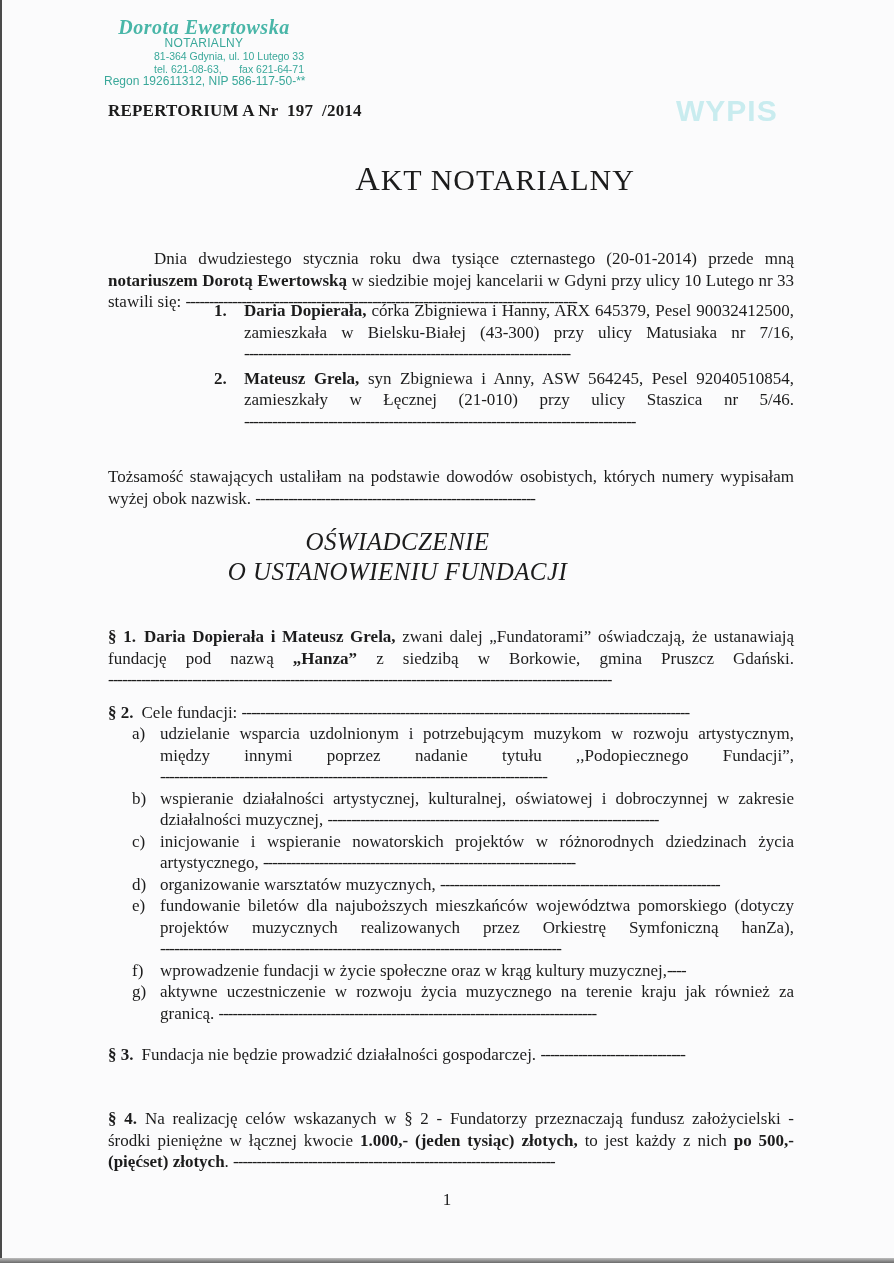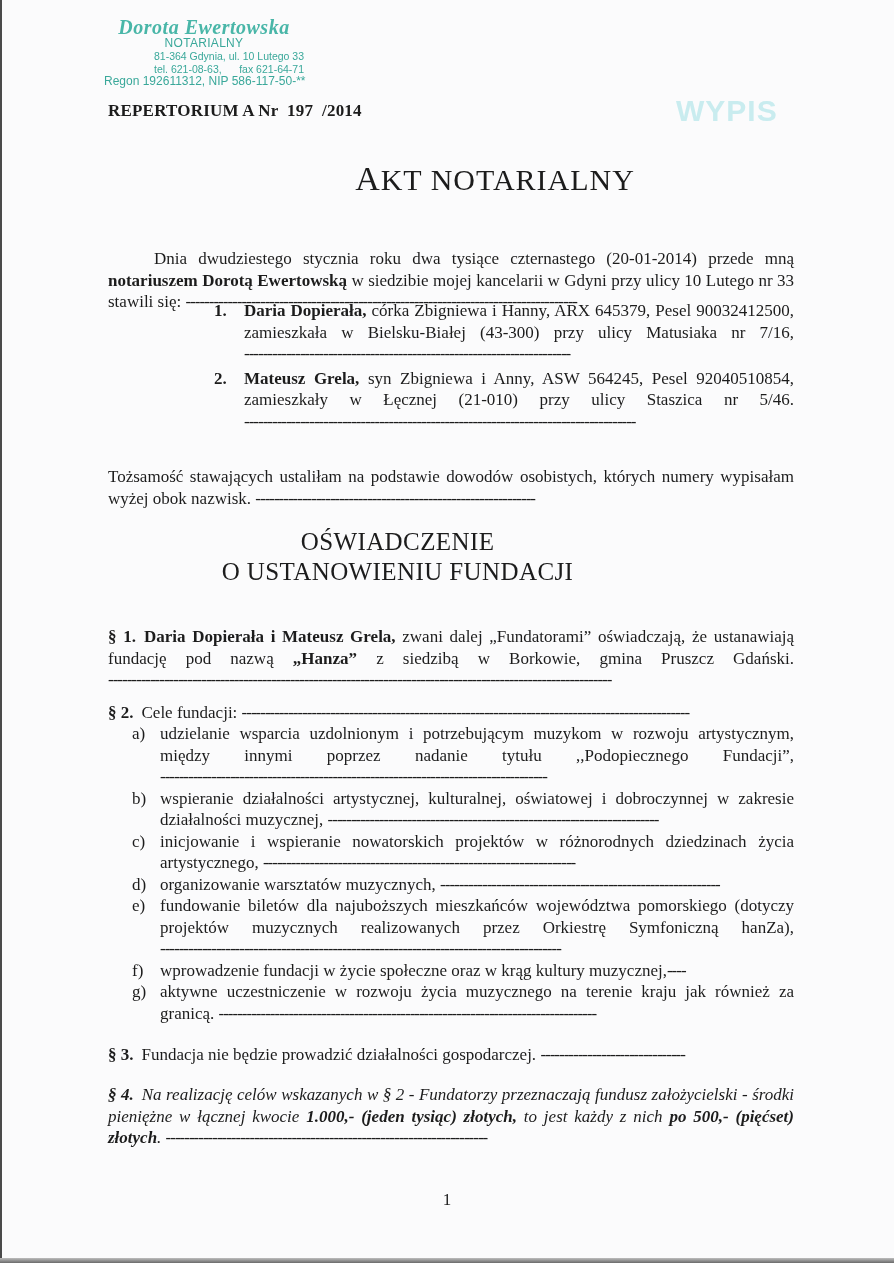--- a/index.html
+++ b/index.html
@@ -39,29 +39,29 @@
 
   .intro { top: 232px; text-indent: 46px; margin-top: 16px; }
 
   .persons { position: absolute; left: 214px; width: 580px; top: 300px; font-size: 17px; line-height: 21.5px; }
   .person { position: relative; padding-left: 30px; margin-bottom: 3px; text-align: justify; text-align-last: left; }
   .person .num { position: absolute; left: 0; top: 0; font-weight: bold; }
 
   .identity { top: 466px; }
 
   .decl-title { position: absolute; left: 0; width: 795px; top: 527px; text-align: center;
-    font-size: 25px; line-height: 30px; letter-spacing: 0.4px; }
+    font-size: 25px; line-height: 30px; letter-spacing: 0.4px; font-style: italic; }
 
   .par1 { top: 626px; }
   .par2 { top: 702px; }
   .goals { position: absolute; left: 132px; width: 662px; top: 723px; font-size: 17px; line-height: 21.5px; }
   .goal { position: relative; padding-left: 28px; text-align: justify; text-align-last: left; }
   .goal .letter { position: absolute; left: 0; top: 0; }
   .par3 { top: 1044px; }
-  .par4 { top: 1084px; font-style: italic; }
+  .par4 { top: 1108px; }
 
   .page-num { position: absolute; left: 0; width: 894px; top: 1190px; text-align: center; font-size: 17px; }
   .sec { font-weight: bold; margin-right: 8px; }
 </style>
 </head>
 <body>
 
 <div class="page">
   <div class="left-edge"></div>
   <div class="bottom-edge"></div>

